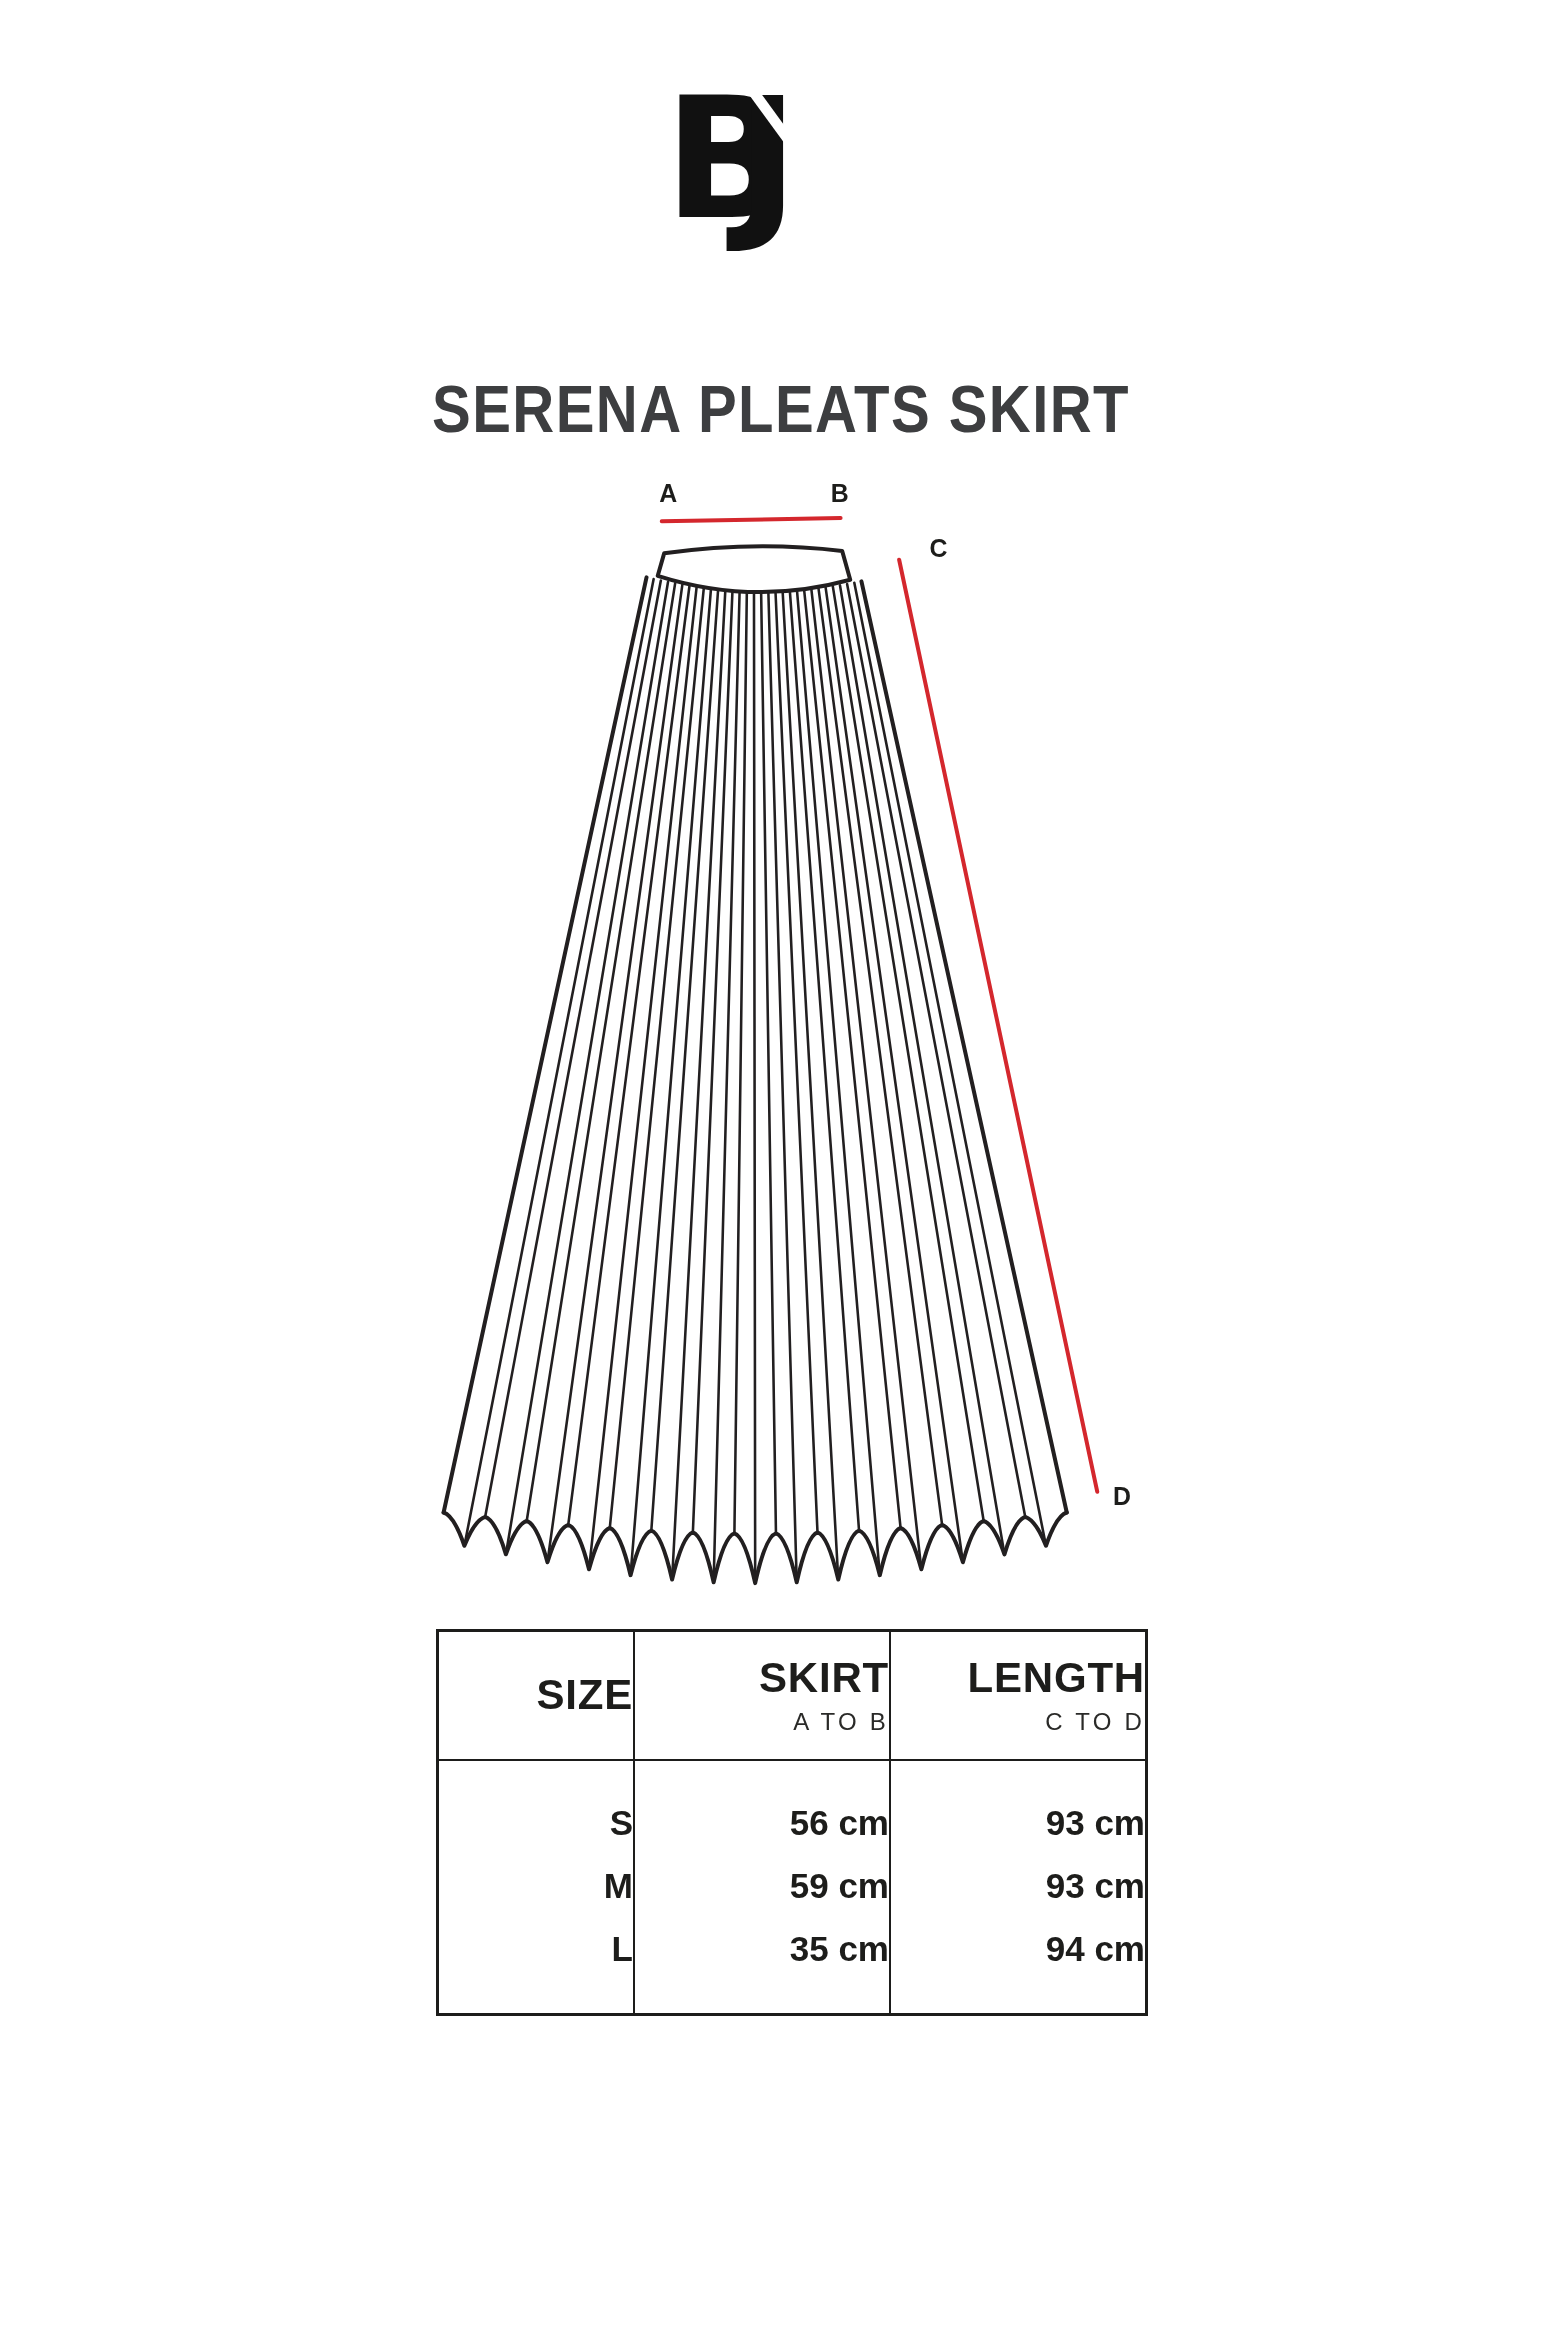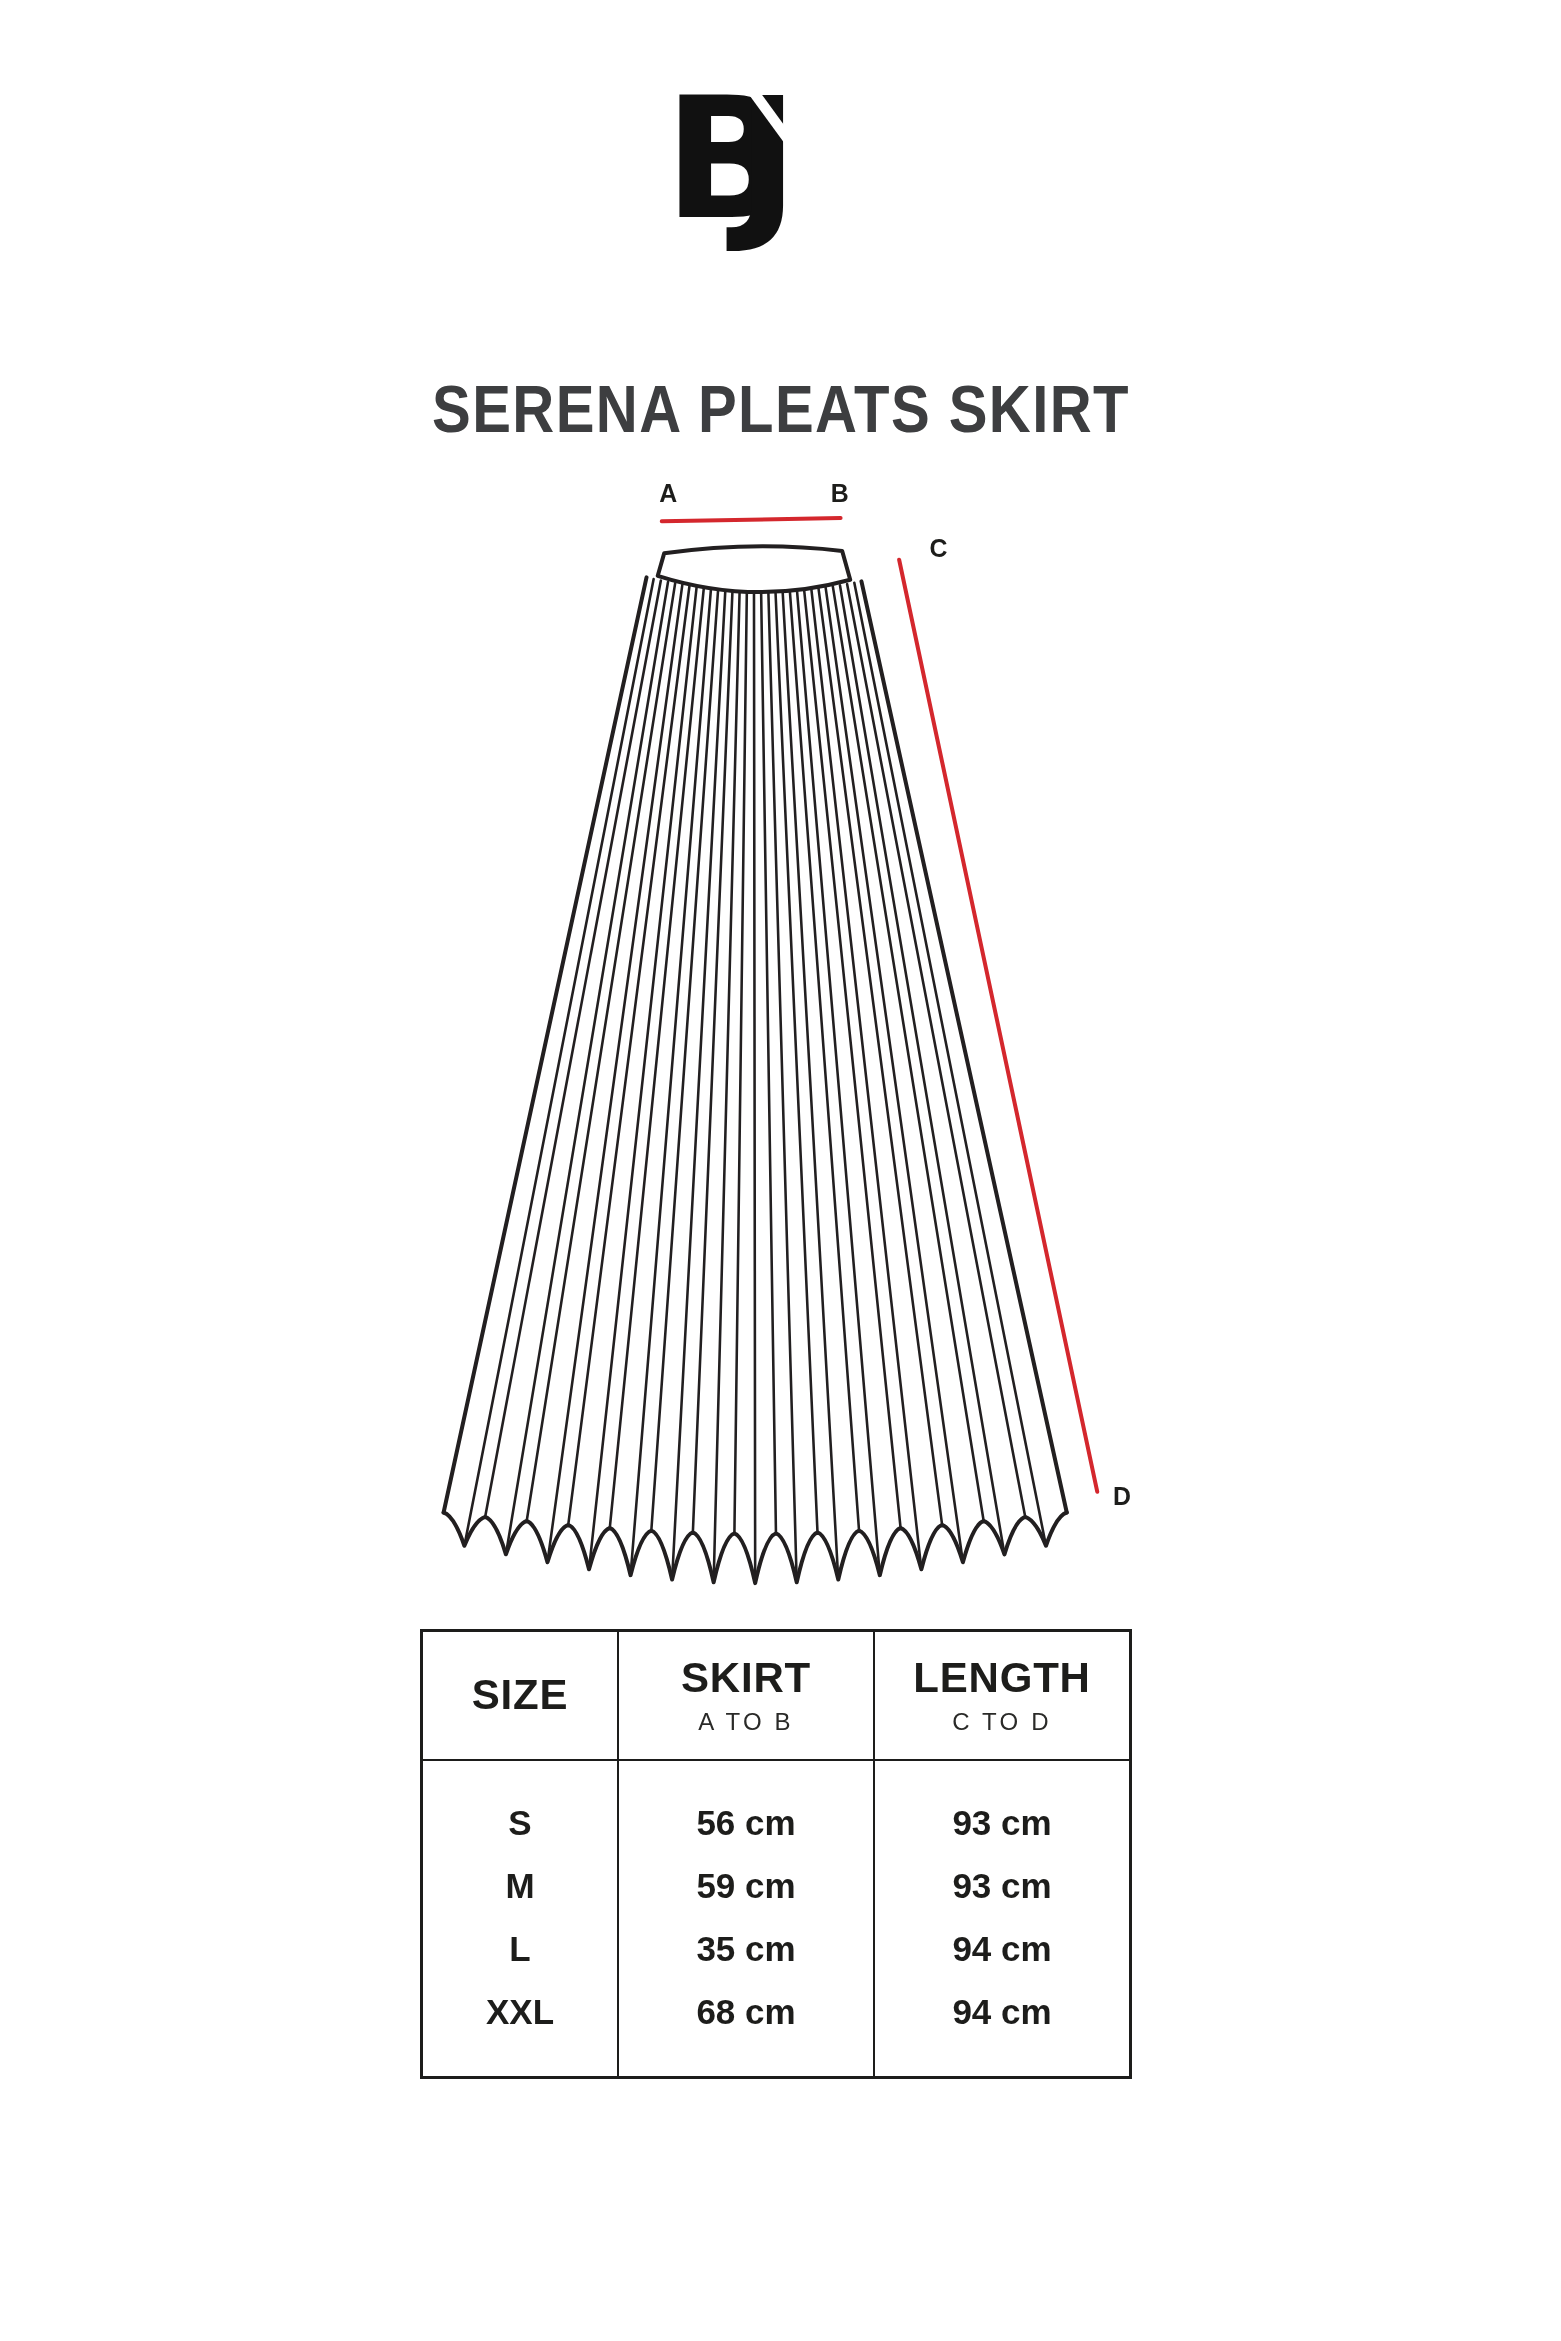--- a/index.html
+++ b/index.html
@@ -48,27 +48,27 @@
     font-family: "Liberation Sans", sans-serif;
     font-size: 31px;
     font-weight: bold;
     fill: #1d1d1b;
     text-anchor: middle;
   }
 
   
   table.size-chart {
     position: absolute;
-    left: 420px;
+    left: 436px;
     top: 1629px;
     width: 702px;
     border-collapse: collapse;
     table-layout: fixed;
     color: #1d1d1b;
-    text-align: center;
+    text-align: right;
   }
   table.size-chart th, table.size-chart td {
     border: 2.4px solid #1d1d1b;
     padding: 0;
   }
   table.size-chart { border: 3.2px solid #1d1d1b; }
   th.col-size   { width: 194px; }
   th.col-waist  { width: 254px; }
   th.col-length { width: 254px; }
   table.size-chart thead th { height: 127px; vertical-align: middle; }
@@ -173,22 +173,17 @@
       <tr>
         <td>M</td>
         <td>59 cm</td>
         <td>93 cm</td>
       </tr>
       <tr>
         <td>L</td>
         <td>35 cm</td>
         <td>94 cm</td>
       </tr>
-      <tr>
-        <td>XXL</td>
-        <td>68 cm</td>
-        <td>94 cm</td>
-      </tr>
     </tbody>
   </table>
 
 </div>
 
 
 </body></html>

